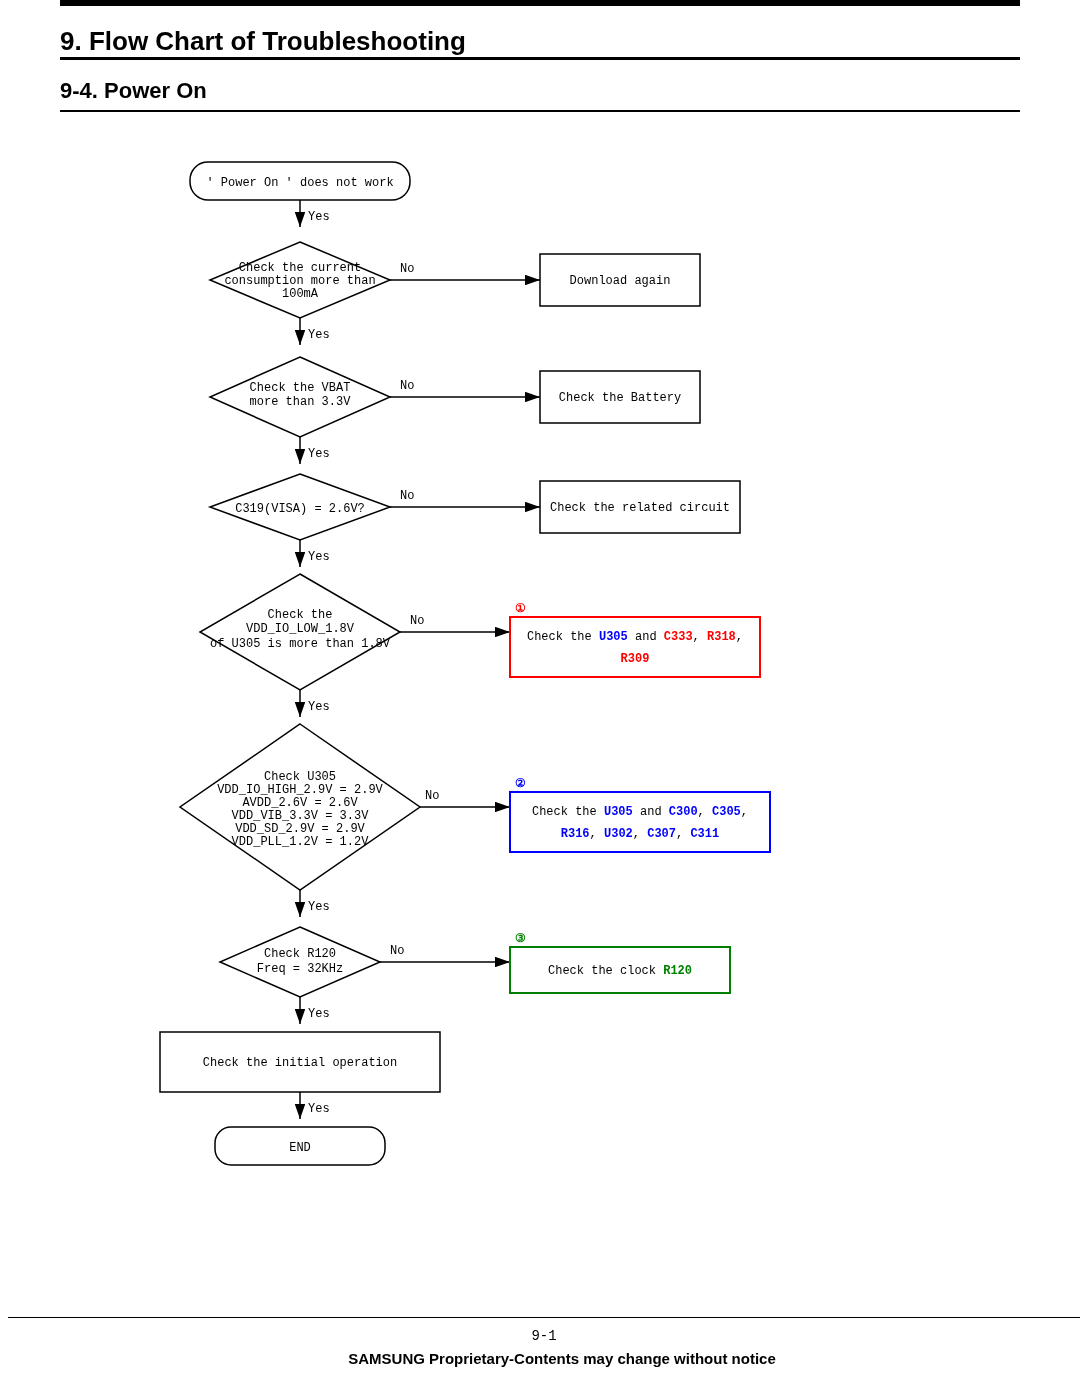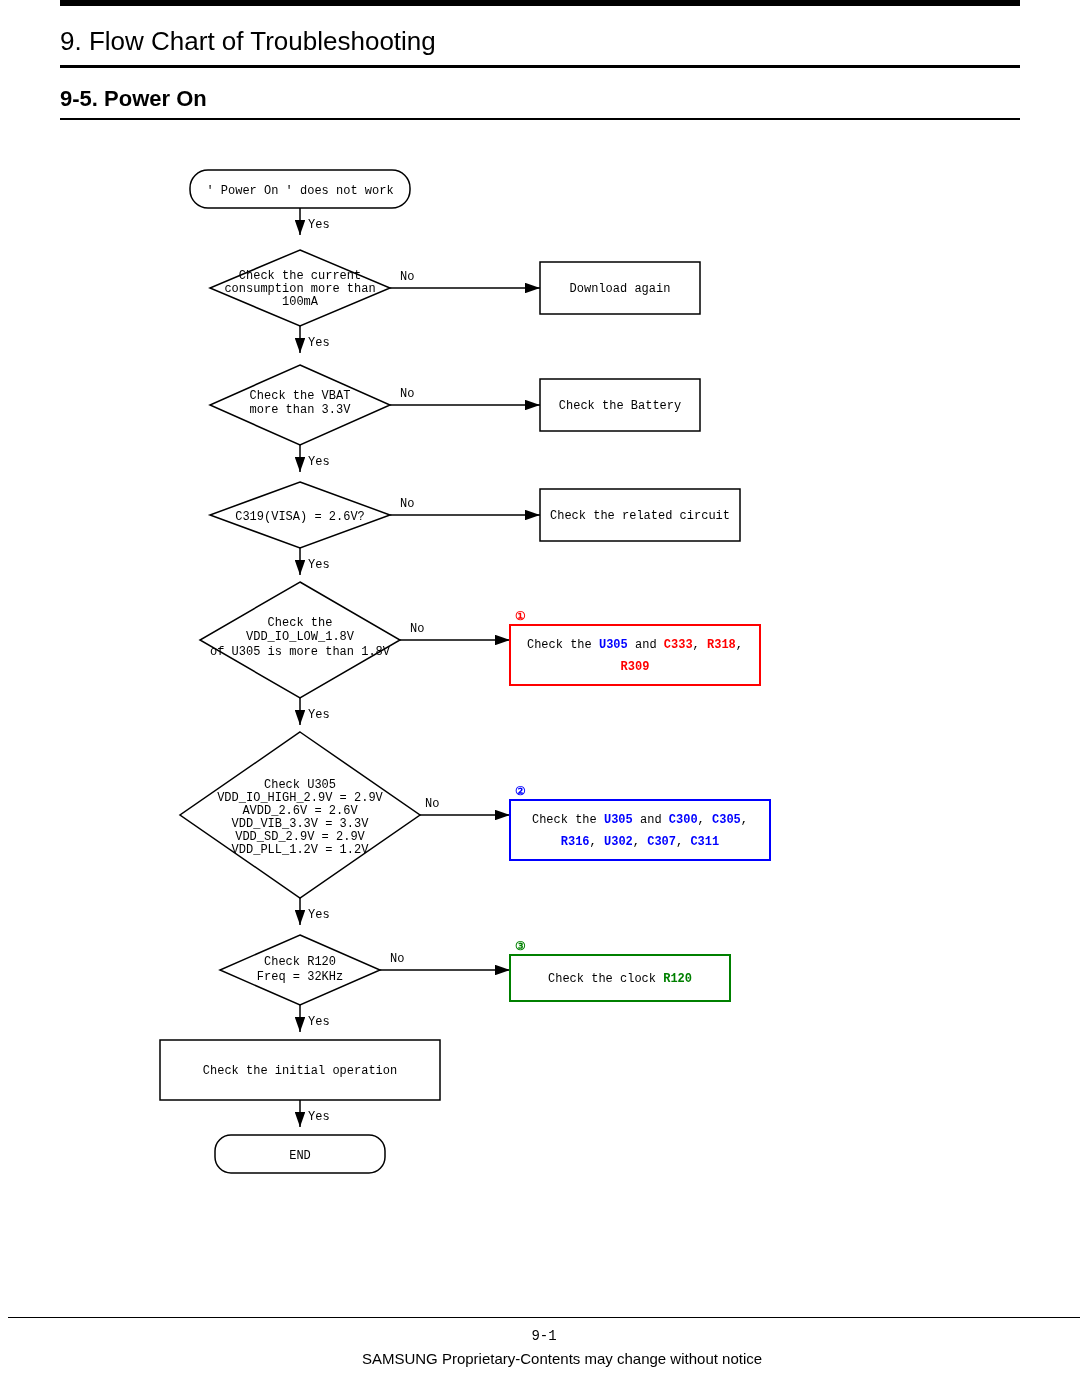--- a/index.html
+++ b/index.html
@@ -16,23 +16,22 @@
       padding: 0 60px;
       position: relative;
     }
     .top-border {
       height: 6px;
       background: #000;
       margin-bottom: 20px;
     }
     .section-title {
       font-size: 26px;
-      font-weight: normal;
+      font-weight: bold;
       border-bottom: 3px solid #000;
-      padding-bottom: 8px;
       margin-bottom: 18px;
       font-family: Arial, sans-serif;
     }
     .sub-title {
       font-size: 22px;
       font-weight: bold;
       border-bottom: 2px solid #000;
       padding-bottom: 6px;
       margin-bottom: 30px;
       font-family: Arial, sans-serif;
@@ -55,37 +54,37 @@
       text-align: center;
       border-top: 1.5px solid #000;
       padding-top: 10px;
     }
     .footer-page {
       font-size: 14px;
       margin-bottom: 6px;
     }
     .footer-proprietary {
       font-size: 15px;
-      font-weight: normal;
+      font-weight: bold;
       font-family: Arial, sans-serif;
       padding-left: 36px;
     }
     .footer-doc {
       font-size: 13px;
       font-family: Arial, sans-serif;
     }
   </style>
 </head>
 <body>
 
 <div class="page">
   <div class="top-border"></div>
 
   <h1 class="section-title">9. Flow Chart of Troubleshooting</h1>
-  <h2 class="sub-title">9-5.  Power On</h2>
+  <h2 class="sub-title">9-4.  Power On</h2>
 
   <svg class="flowchart-svg" width="960" height="1150" viewBox="0 0 960 1150">
     <defs>
       <marker id="arrowhead" markerWidth="10" markerHeight="7" refX="10" refY="3.5" orient="auto">
         <polygon points="0 0, 10 3.5, 0 7" fill="#000"></polygon>
       </marker>
     </defs>
 
     <rect x="130" y="20" width="220" height="38" rx="18" ry="18" fill="white" stroke="black" stroke-width="1.5"></rect>
     <text x="240" y="44" text-anchor="middle" font-size="12" font-family="Courier New, monospace">' Power On ' does not work</text>

